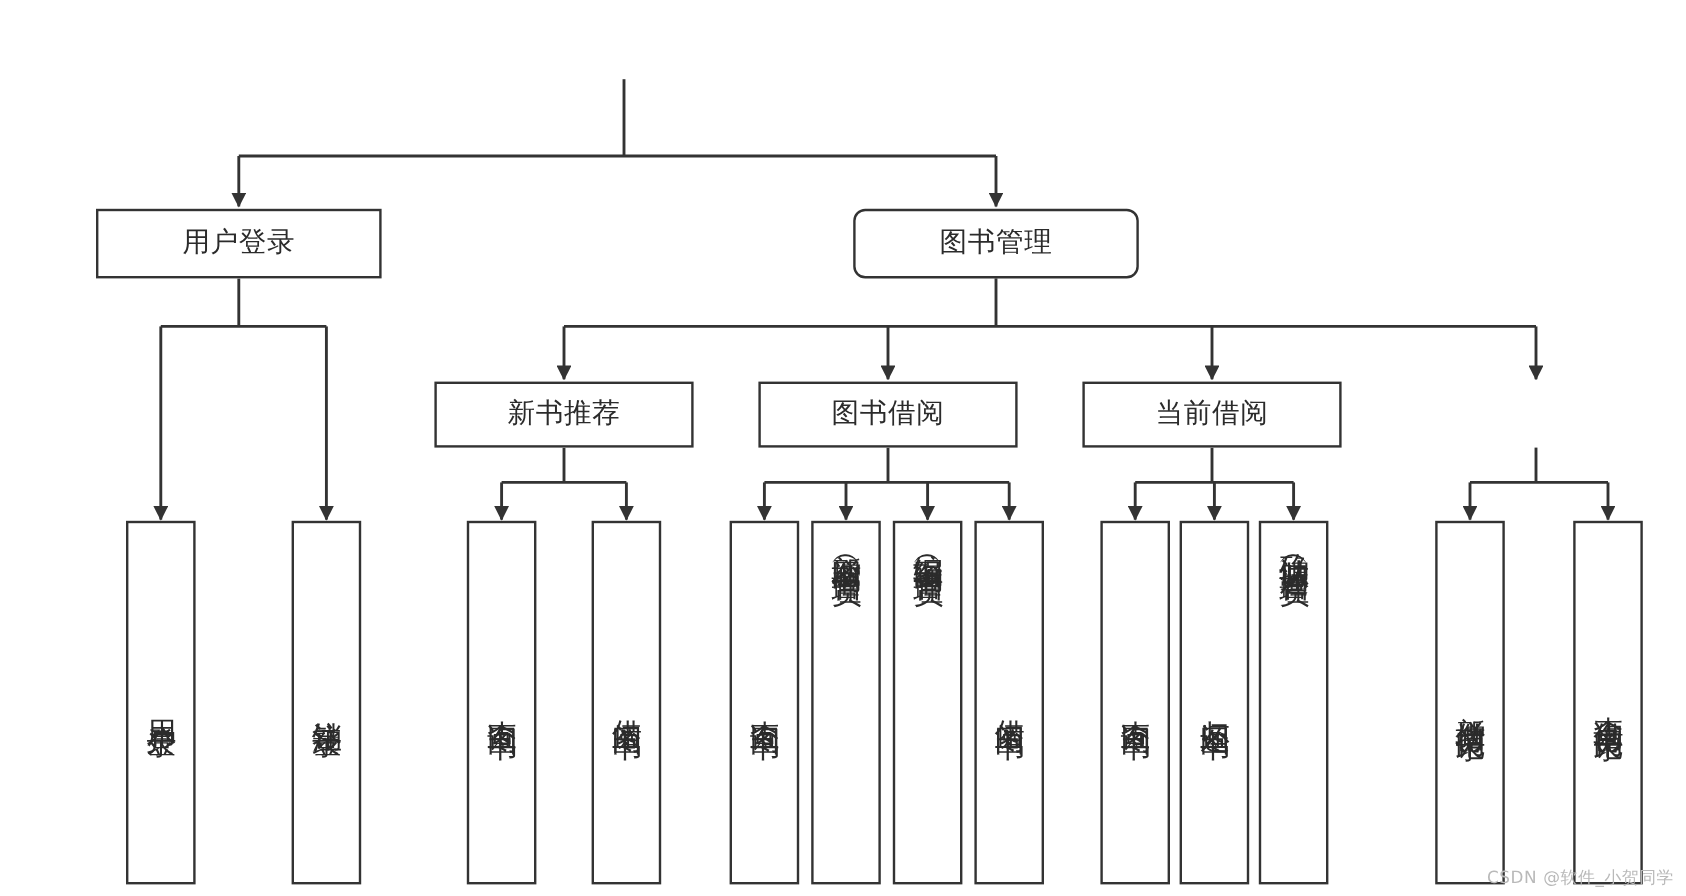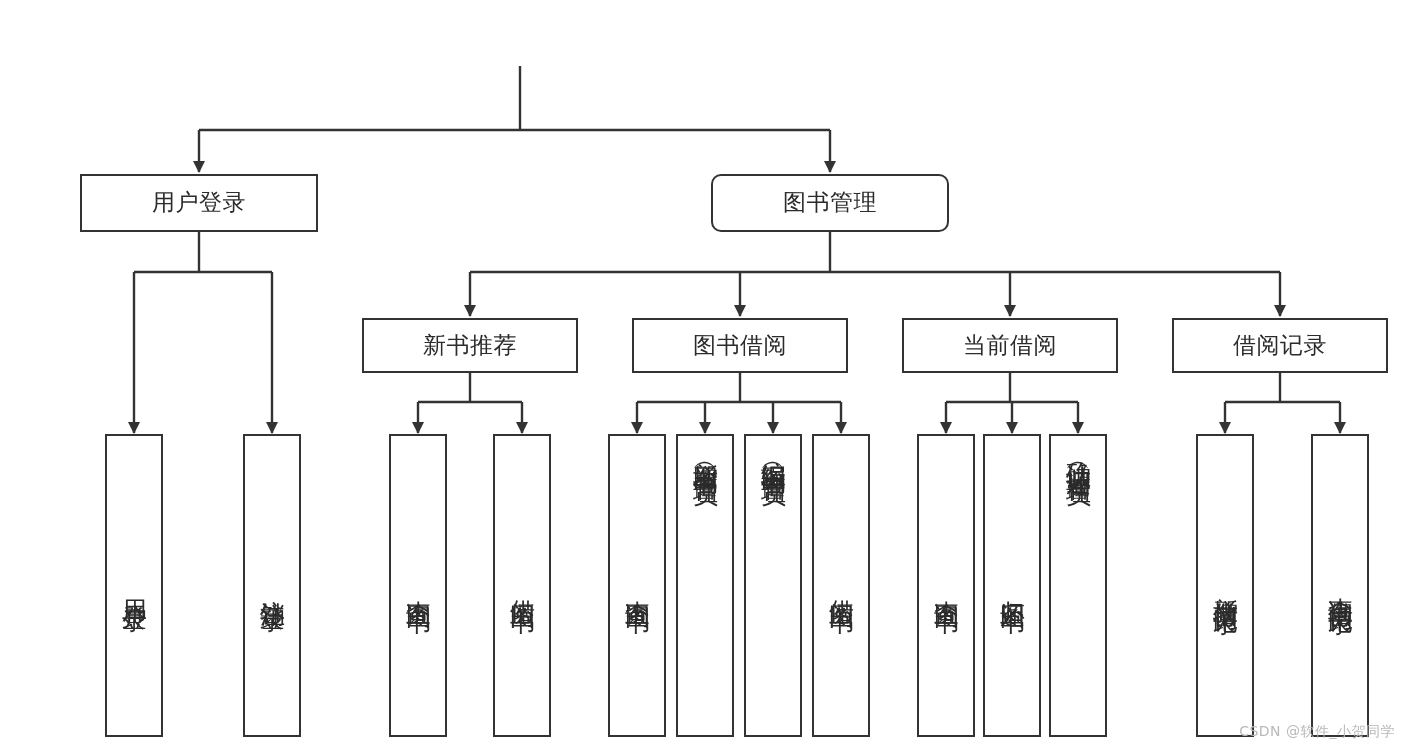--- a/index.html
+++ b/index.html
@@ -147,23 +147,20 @@
   </div>
 
   <div class="node horiz" style="left:902px; top:318px; width:216px; height:55px;">
     <span class="label">当前借阅</span>
   </div>
 
   <div class="node horiz" style="left:632px; top:318px; width:216px; height:55px;">
     <span class="label">图书借阅</span>
   </div>
 
-  <div class="node horiz" style="left:1172px; top:318px; width:216px; height:55px;">
-    <span class="label">借阅记录</span>
-  </div>
 
   <div class="node vert" style="left:105px; top:434px; width:58px; height:303px;">
     <span class="label">用户登录</span>
   </div>
 
   <div class="node vert" style="left:243px; top:434px; width:58px; height:303px;">
     <span class="label">注销登录</span>
   </div>
 
   <div class="node vert" style="left:389px; top:434px; width:58px; height:303px;">

